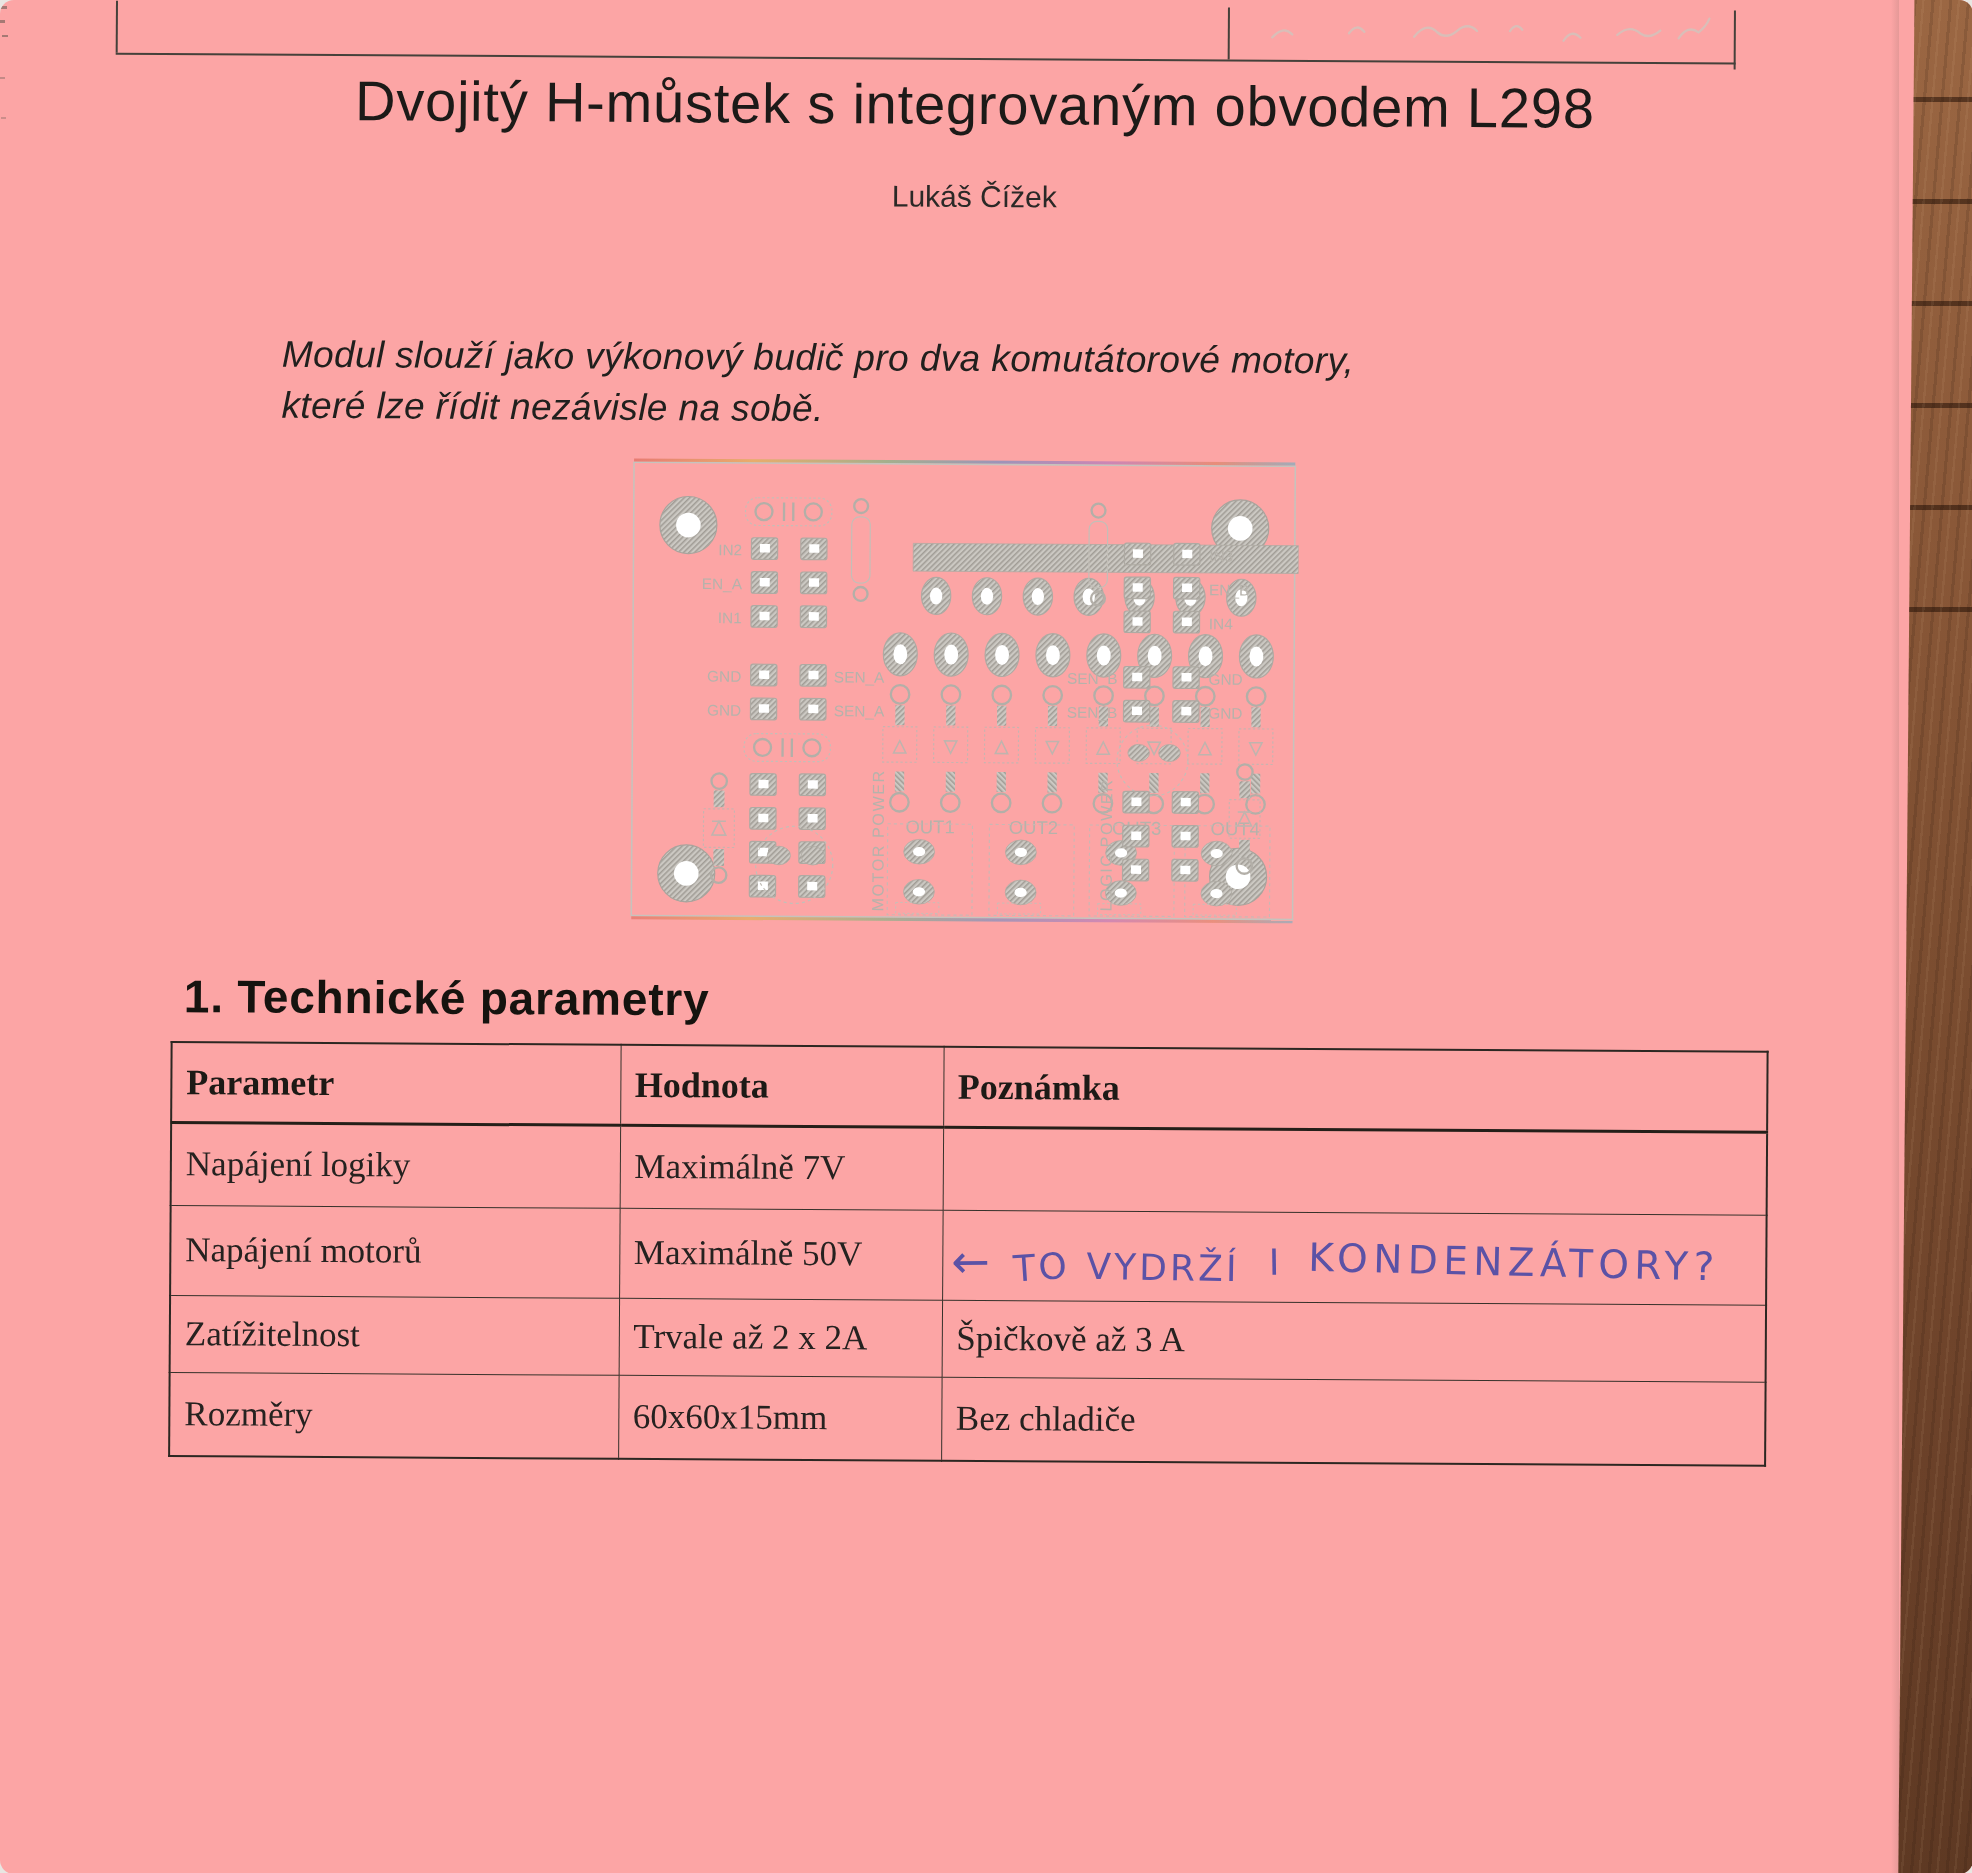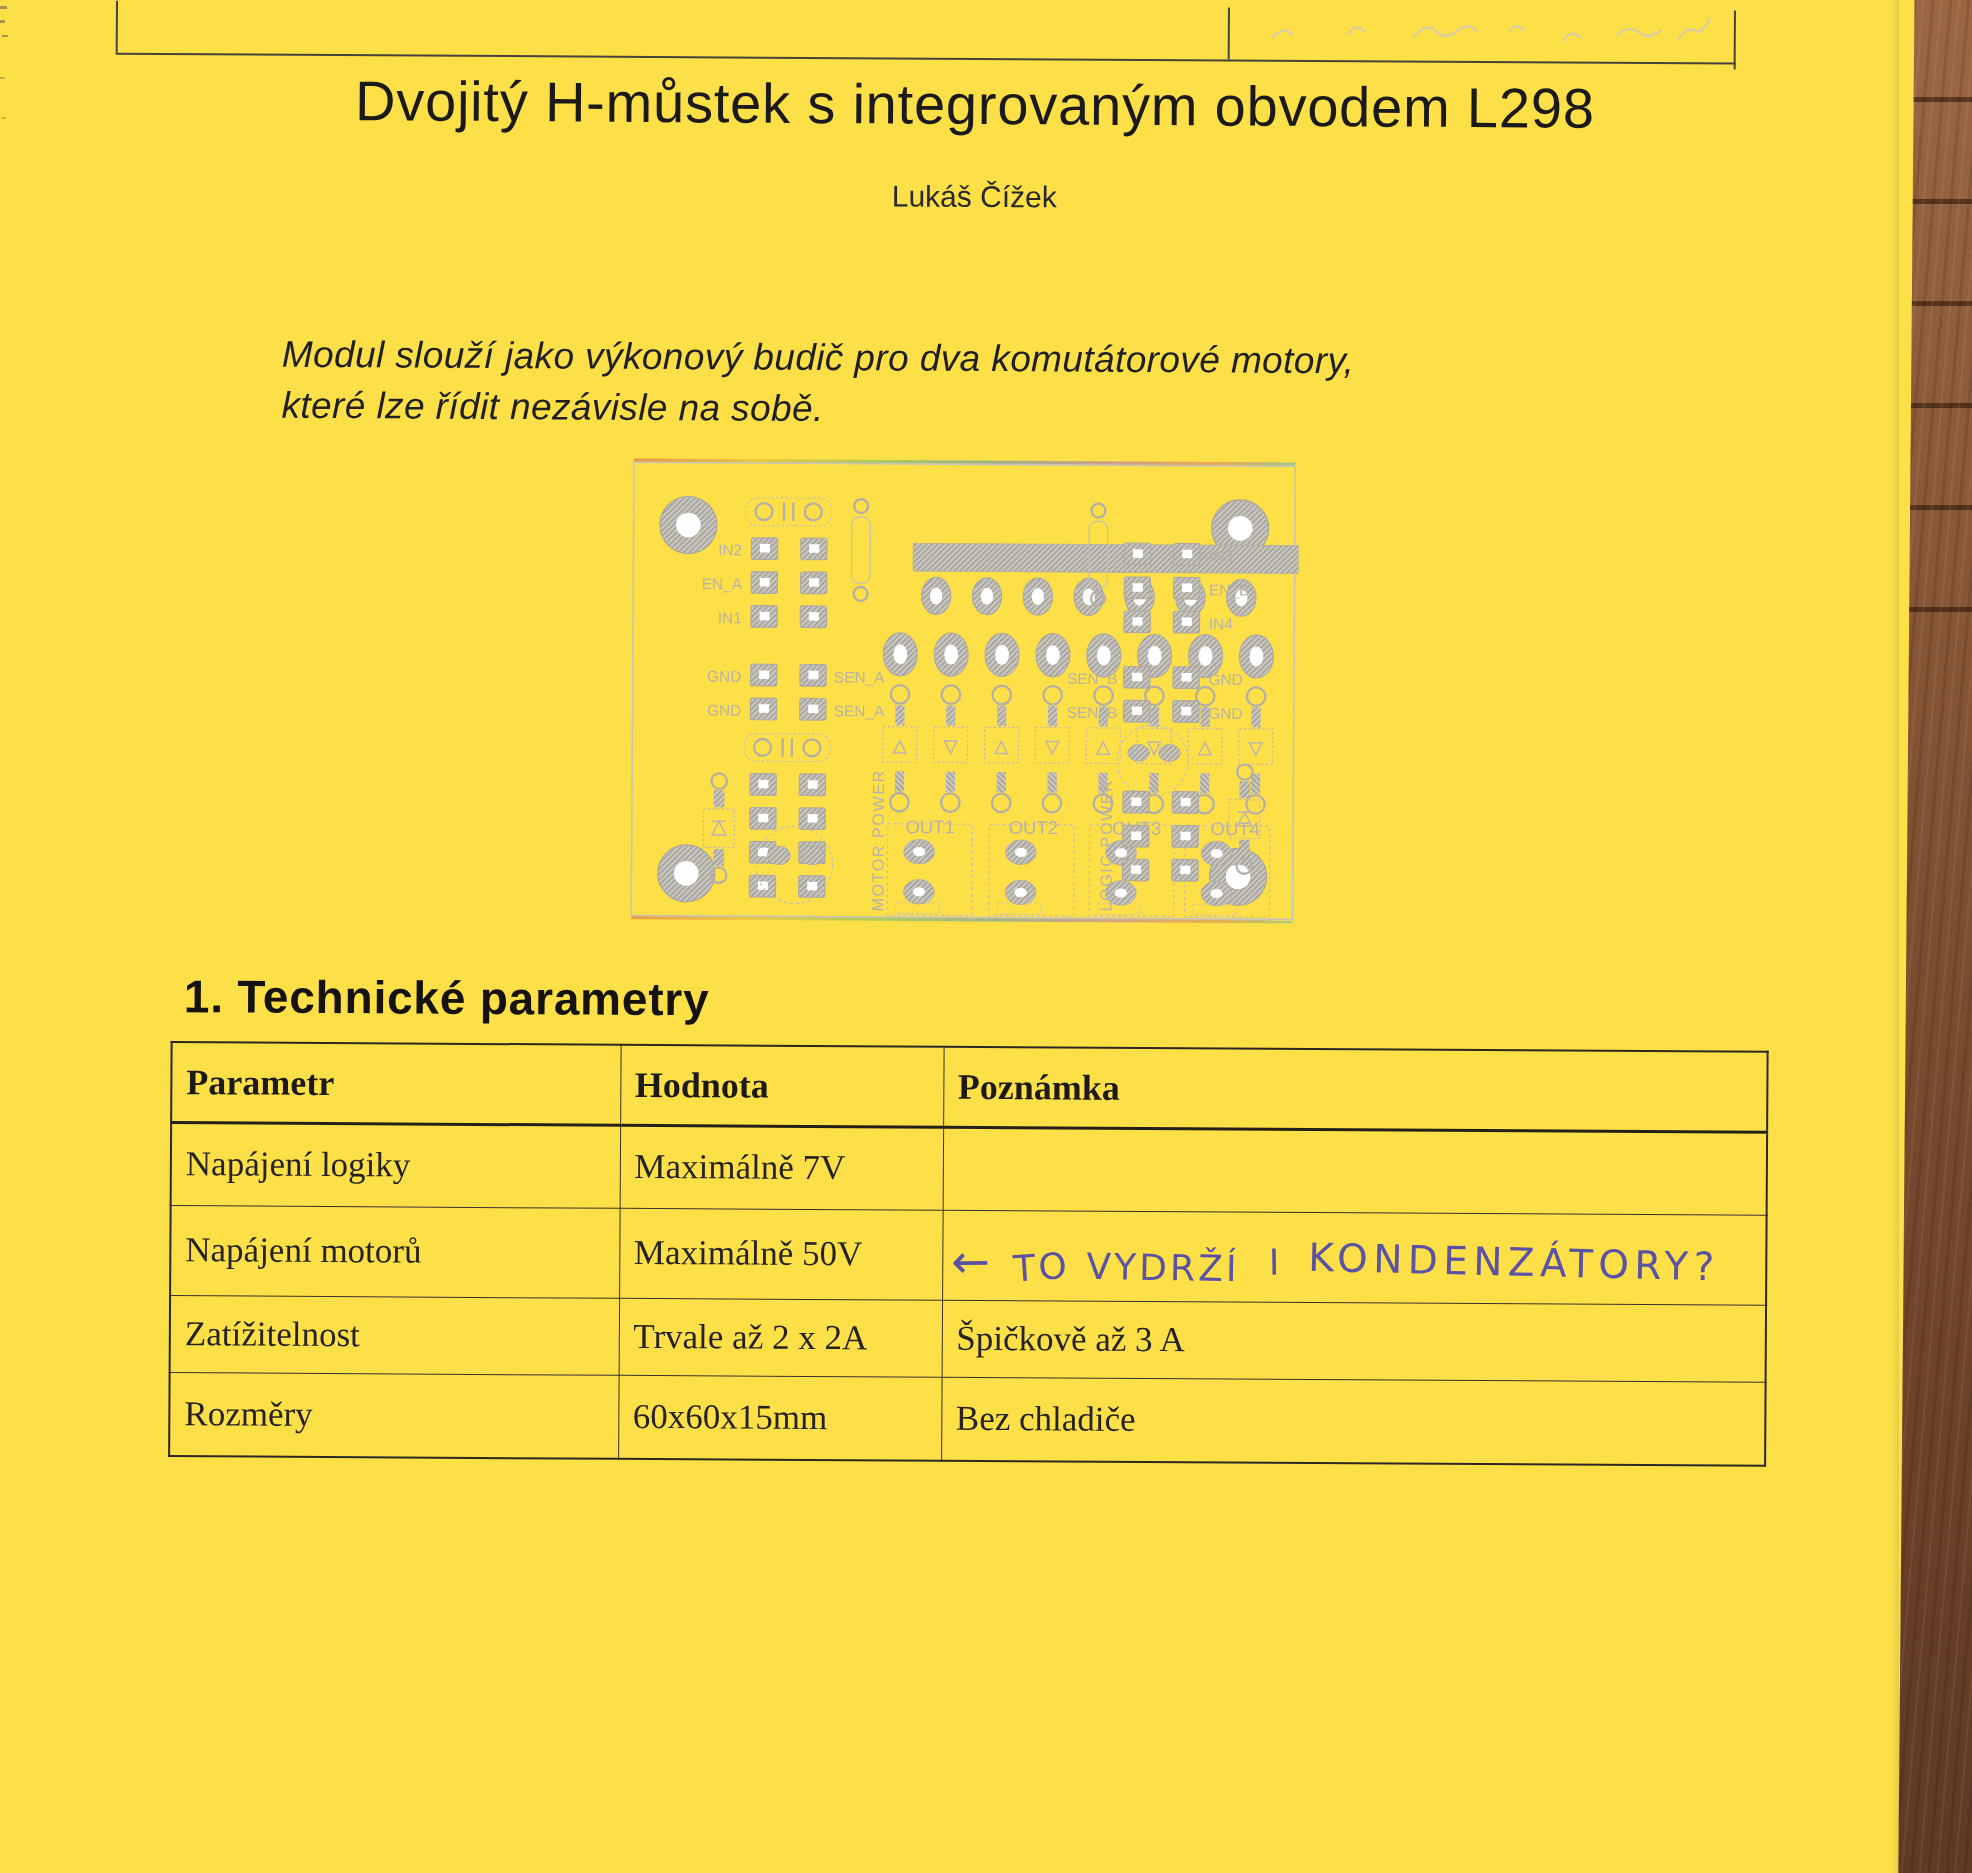--- a/index.html
+++ b/index.html
@@ -1,17 +1,17 @@
 <!DOCTYPE html>
 <html style="font-size:12.3px"><head>
 <meta charset="utf-8">
 <style>
   html,body{margin:0;padding:0;background:#e8e6e2;}
-  .screen{position:relative;width:1973px;height:1874px;background:#fde047;overflow:hidden;
-          font-family:"Liberation Sans",sans-serif;}
+  .screen{position:relative;width:1973px;height:1874px;background:#fca5a5;overflow:hidden;
+          font-family:"Liberation Sans",sans-serif;border-radius:14px;}
   .content{position:absolute;left:0;top:0;width:1973px;height:1874px;
            transform:rotate(0.35deg);transform-origin:0 0;}
 
   
   .tf{position:absolute;background:#45413b;}
   #tf-v1{left:116px;top:0;width:1.5px;height:52px;}
   #tf-h {left:116px;top:52px;width:1620px;height:2.3px;}
   #tf-v2{left:1228px;top:0;width:1.5px;height:52px;}
   #tf-v3{left:1734px;top:0;width:2.3px;height:59px;}
 

